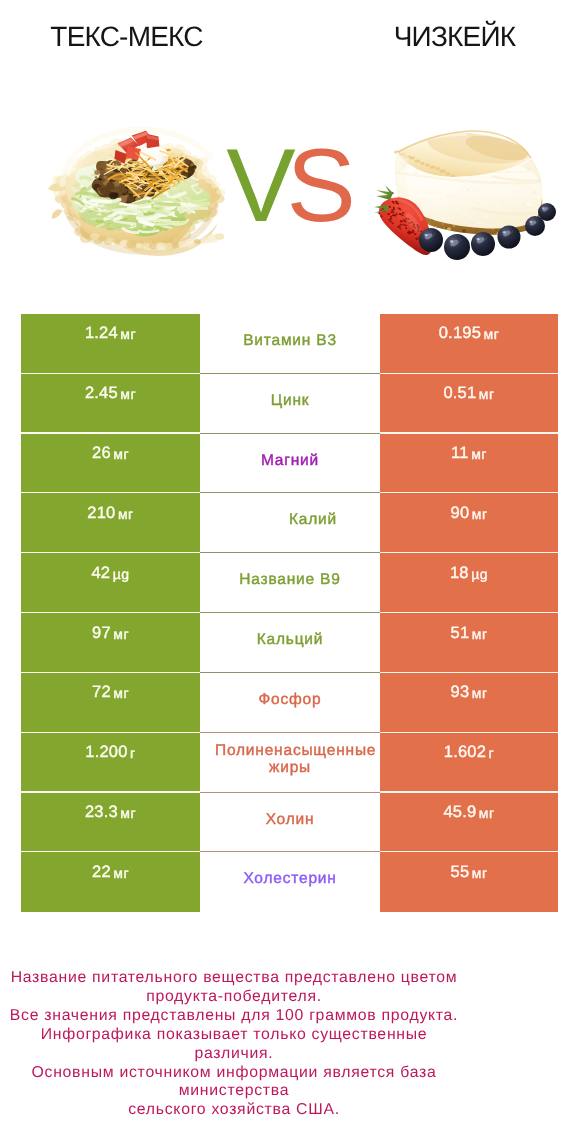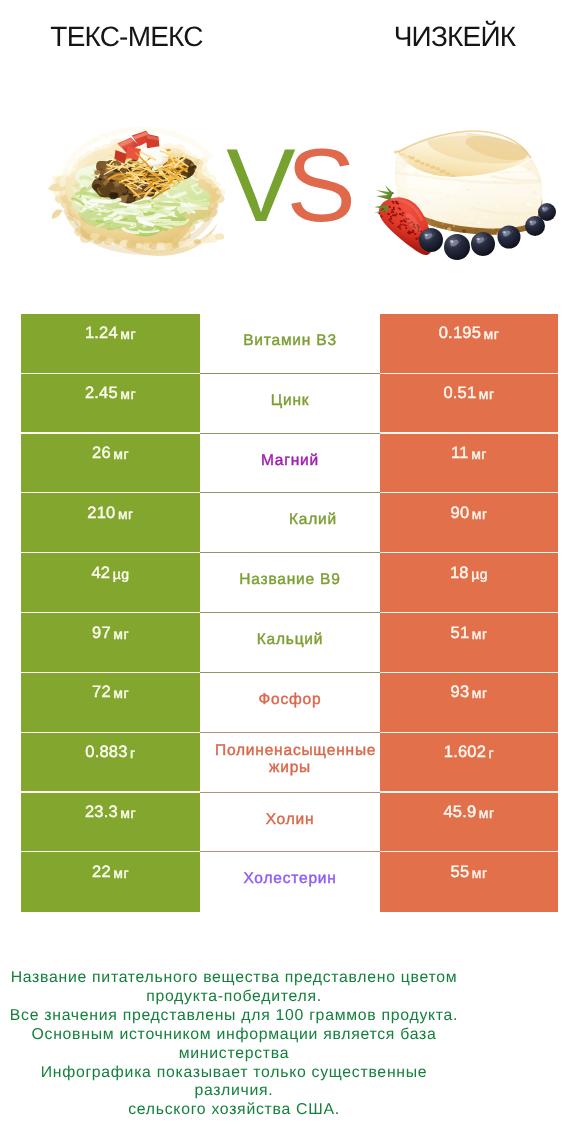--- a/index.html
+++ b/index.html
@@ -31,21 +31,21 @@
   .c-mid{width:180px;background:#fff;line-height:17px;
          font-size:15.5px;font-weight:400;-webkit-text-stroke:0.42px;letter-spacing:0.8px;overflow:hidden;padding-bottom:7px;}
   .c-right{width:178px;background:#e2704b;color:#fef8f1;}
   .mid-in{display:block;width:150px;}
   .unit{font-size:14px;font-weight:400;margin-left:2.5px;letter-spacing:0.5px;position:relative;top:0.5px;}
   .sep{position:absolute;left:179px;width:180px;height:1px;bottom:0;z-index:3;}
   .sepl{position:absolute;left:0;width:179px;height:1.2px;bottom:0;background:#fdfdf2;z-index:3;}
   .sepr{position:absolute;left:359px;width:178px;height:1.2px;bottom:0;background:#fdf6ee;z-index:3;}
 
   
-  .foot{position:absolute;left:0;top:969px;width:468px;text-align:center;font-size:15.8px;color:#15803d;line-height:18.9px;font-weight:400;letter-spacing:0.72px;}
+  .foot{position:absolute;left:0;top:969px;width:468px;text-align:center;font-size:15.8px;color:#be185d;line-height:18.9px;font-weight:400;letter-spacing:0.72px;}
 </style>
 </head>
 <body>
 
 <div class="page">
 
   <div class="t t-left">ТЕКС-МЕКС</div>
   <div class="t t-right">ЧИЗКЕЙК</div>
 
   <div class="vs"><span class="v">V</span><span class="s">S</span></div>
@@ -1385,21 +1385,21 @@
         <div class="cell c-right">
           <span>93</span>
           <span class="unit">мг</span>
         </div>
         <div class="sep" style="background: rgb(187, 139, 123);"></div>
         <div class="sepl"></div>
         <div class="sepr"></div>
       </div>
       <div class="row">
         <div class="cell c-left">
-          <span>0.883</span>
+          <span>1.200</span>
           <span class="unit">г</span>
         </div>
         <div class="cell c-mid" style="color: rgb(217, 103, 74);">
           <span class="mid-in">Полиненасыщенные жиры</span>
         </div>
         <div class="cell c-right">
           <span>1.602</span>
           <span class="unit">г</span>
         </div>
         <div class="sep" style="background: rgb(187, 139, 123);"></div>
@@ -1434,17 +1434,17 @@
           <span>55</span>
           <span class="unit">мг</span>
         </div>
       </div>
     </div>
 
   <div class="foot" id="foot">
       <div>Название питательного вещества представлено цветом</div>
       <div>продукта-победителя.</div>
       <div>Все значения представлены для 100 граммов продукта.</div>
+      <div>Инфографика показывает только существенные различия.</div>
       <div>Основным источником информации является база министерства</div>
-      <div>Инфографика показывает только существенные различия.</div>
       <div>сельского хозяйства США.</div>
     </div>
 </div>
 
 </body></html>

